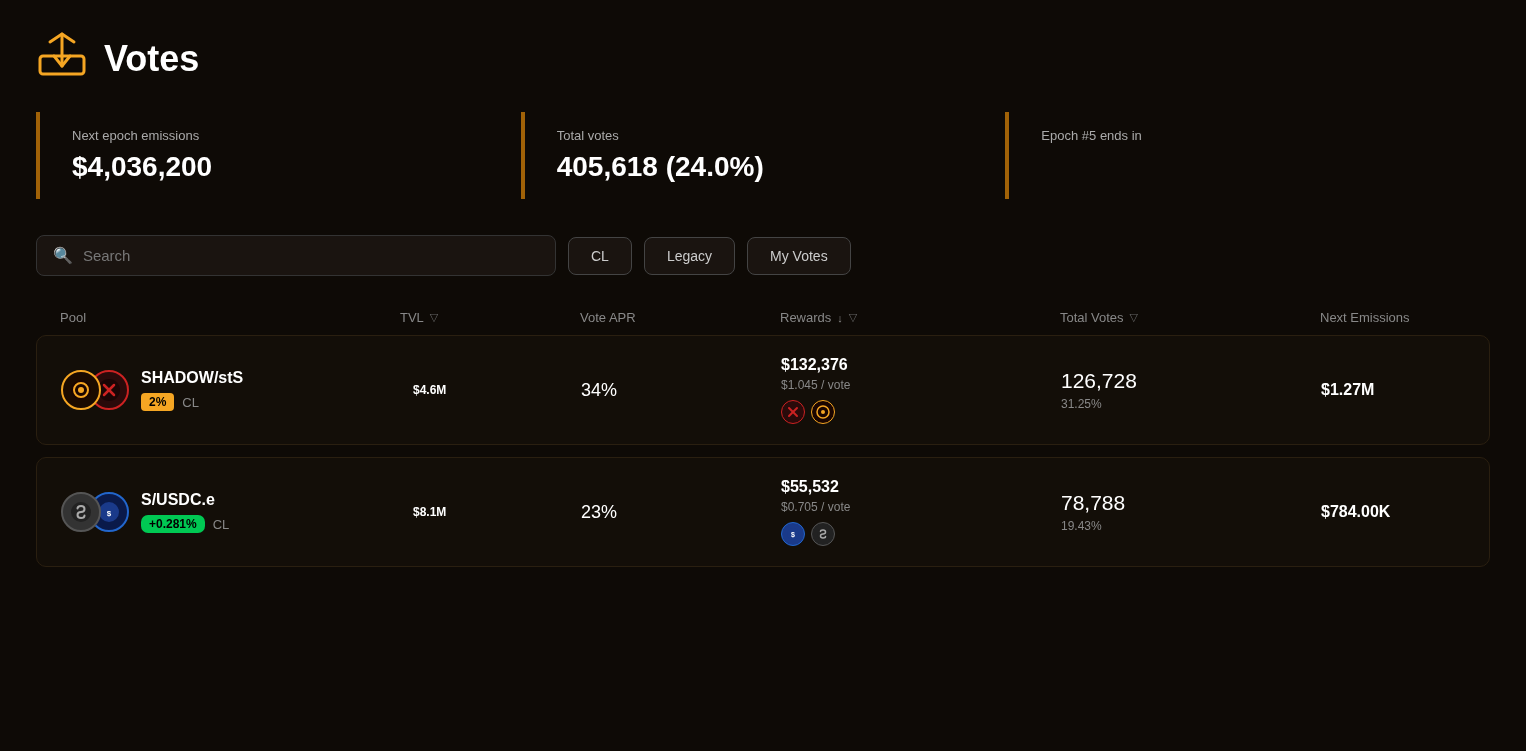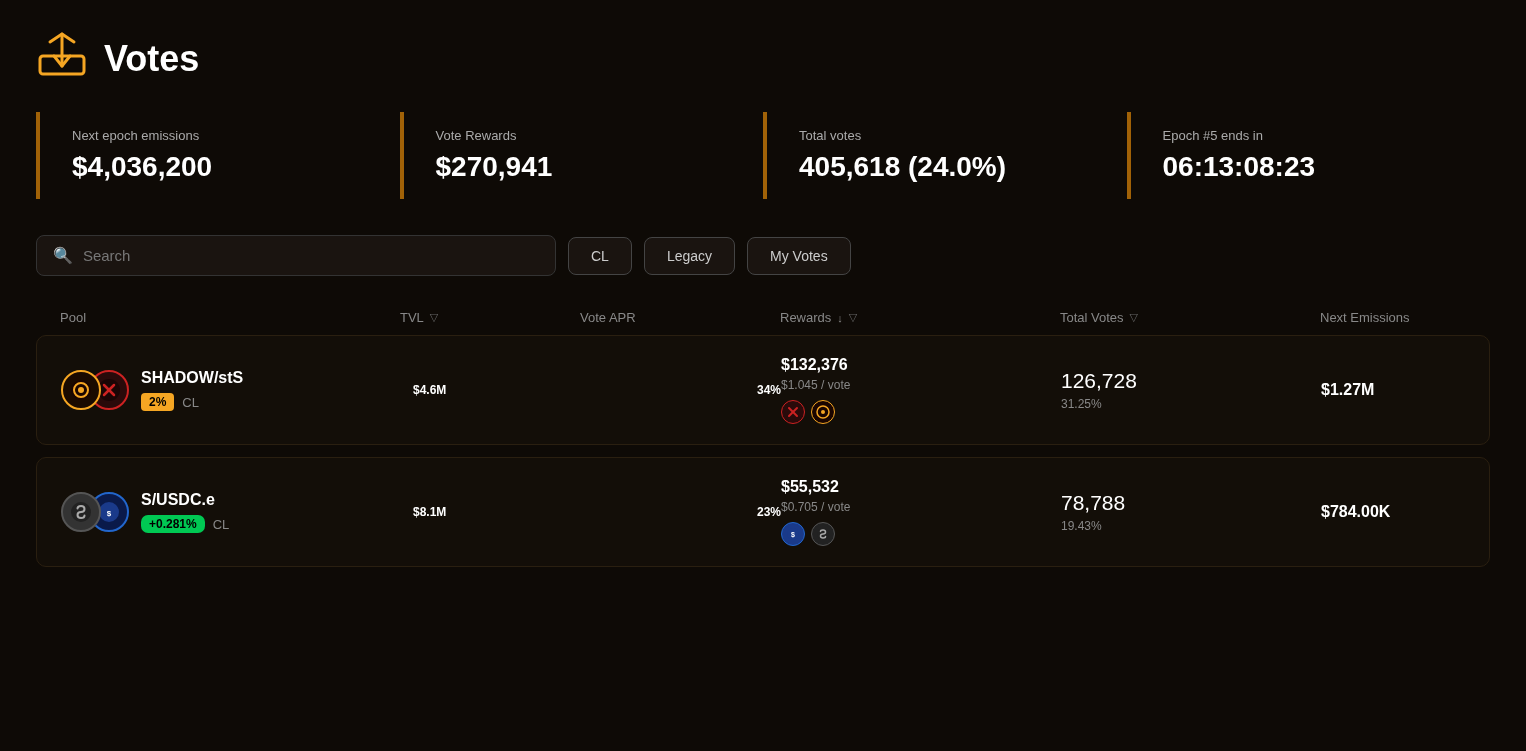--- a/index.html
+++ b/index.html
@@ -248,24 +248,23 @@
     }
 
     .tvl-value {
       font-size: 12px;
       font-weight: 600;
       color: #fff;
       margin-left: 12px;
     }
 
     .vote-apr {
-      font-size: 12px;
-      font-weight: 700;
-      color: #fff;
-      text-align: right;
+      font-size: 18px;
+      font-weight: 400;
+      color: #fff;
     }
 
     .rewards-cell {
       display: flex;
       flex-direction: column;
       gap: 4px;
     }
 
     .reward-amount {
       font-size: 16px;
@@ -334,30 +333,25 @@
     </svg>
     <span class="page-title">Votes</span>
   </div>
 
   <div class="stats-row">
     <div class="stat-item">
       <div class="stat-label">Next epoch emissions</div>
       <div class="stat-value">$4,036,200</div>
     </div>
     <div class="stat-item">
-      <div class="stat-label">Vote Rewards</div>
-      <div class="stat-value">$270,941</div>
-    </div>
-    <div class="stat-item">
       <div class="stat-label">Total votes</div>
       <div class="stat-value">405,618 (24.0%)</div>
     </div>
     <div class="stat-item">
       <div class="stat-label">Epoch #5 ends in</div>
-      <div class="stat-value">06:13:08:23</div>
     </div>
   </div>
 
   <div class="filter-row">
     <div class="search-box">
       <span class="search-icon-wrap">🔍</span>
       <input class="search-input" type="text" placeholder="Search" style="">
     </div>
     <button class="filter-btn">CL</button>
     <button class="filter-btn">Legacy</button>

